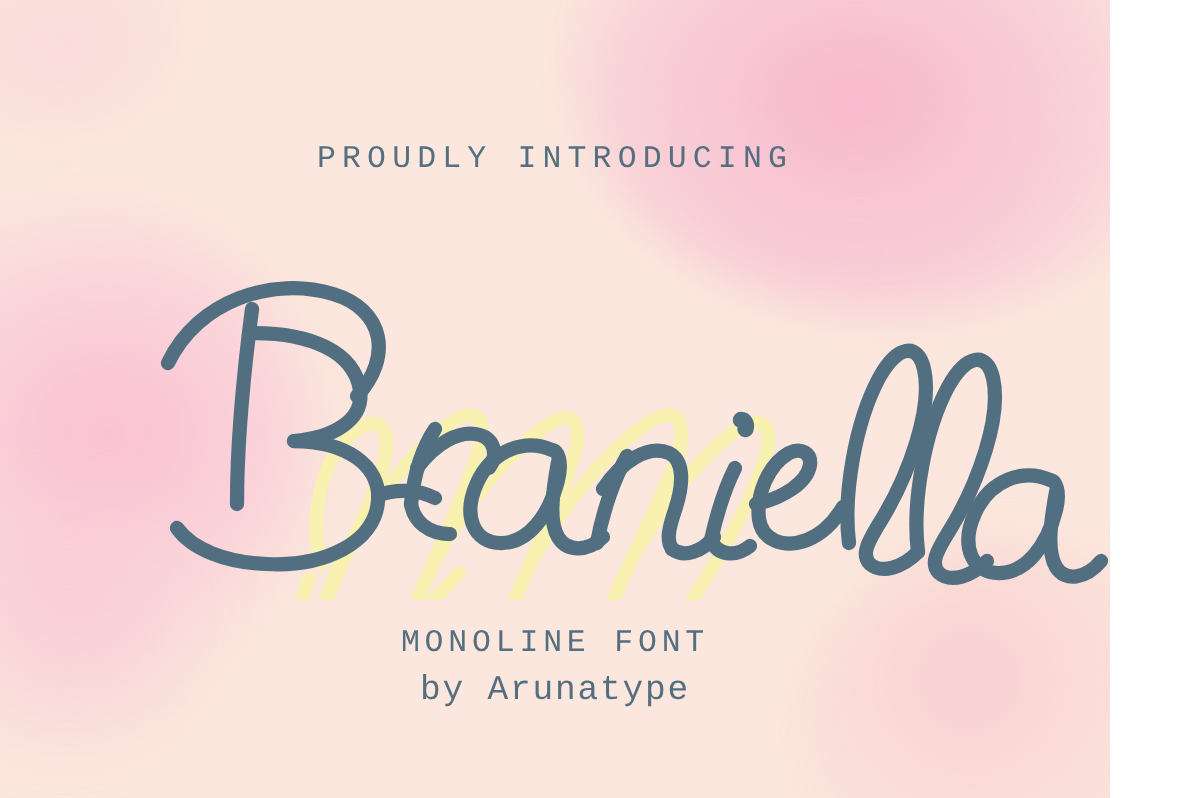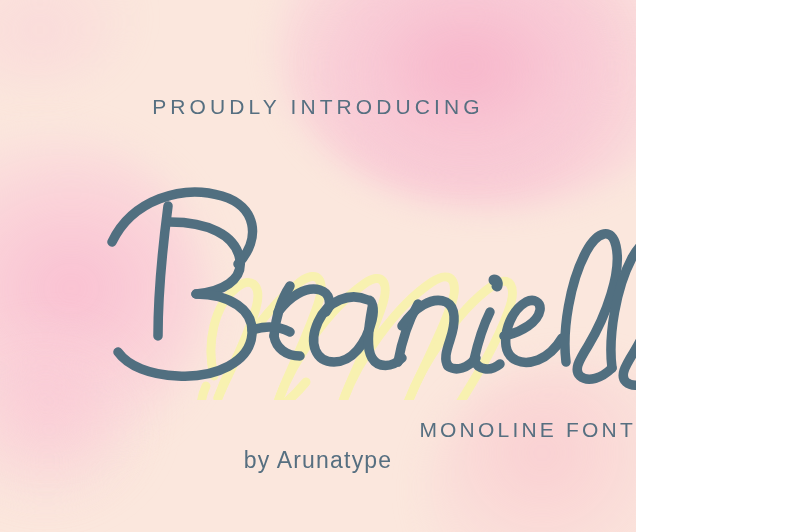--- a/index.html
+++ b/index.html
@@ -2,24 +2,24 @@
 <html><head>
 <meta charset="utf-8">
 <style>
   html, body {
     margin: 0;
     padding: 0;
     background: #ffffff;
   }
   #poster {
     position: relative;
-    width: 636px;
+    width: 740px;
     height: 532px;
     overflow: hidden;
-    font-family: Liberation Sans, sans-serif;
+    font-family: Liberation Mono, monospace;
     background: #fbe6dc;
   }
 
   
   .bg-base {
     position: absolute;
     inset: 0;
     background: #fbe7dd;
   }
   .wash {
@@ -118,21 +118,20 @@
     top: 416px;
     text-align: center;
     color: #566f80;
   }
   .footer-line1 {
     font-size: 21px;
     font-weight: 400;
     letter-spacing: 3.2px;
     line-height: 1.35;
     white-space: nowrap;
-    text-align: right;
   }
   .footer-line2 {
     font-size: 23px;
     font-weight: 400;
     letter-spacing: 1.2px;
     line-height: 1.45;
     white-space: nowrap;
   }
 
   

